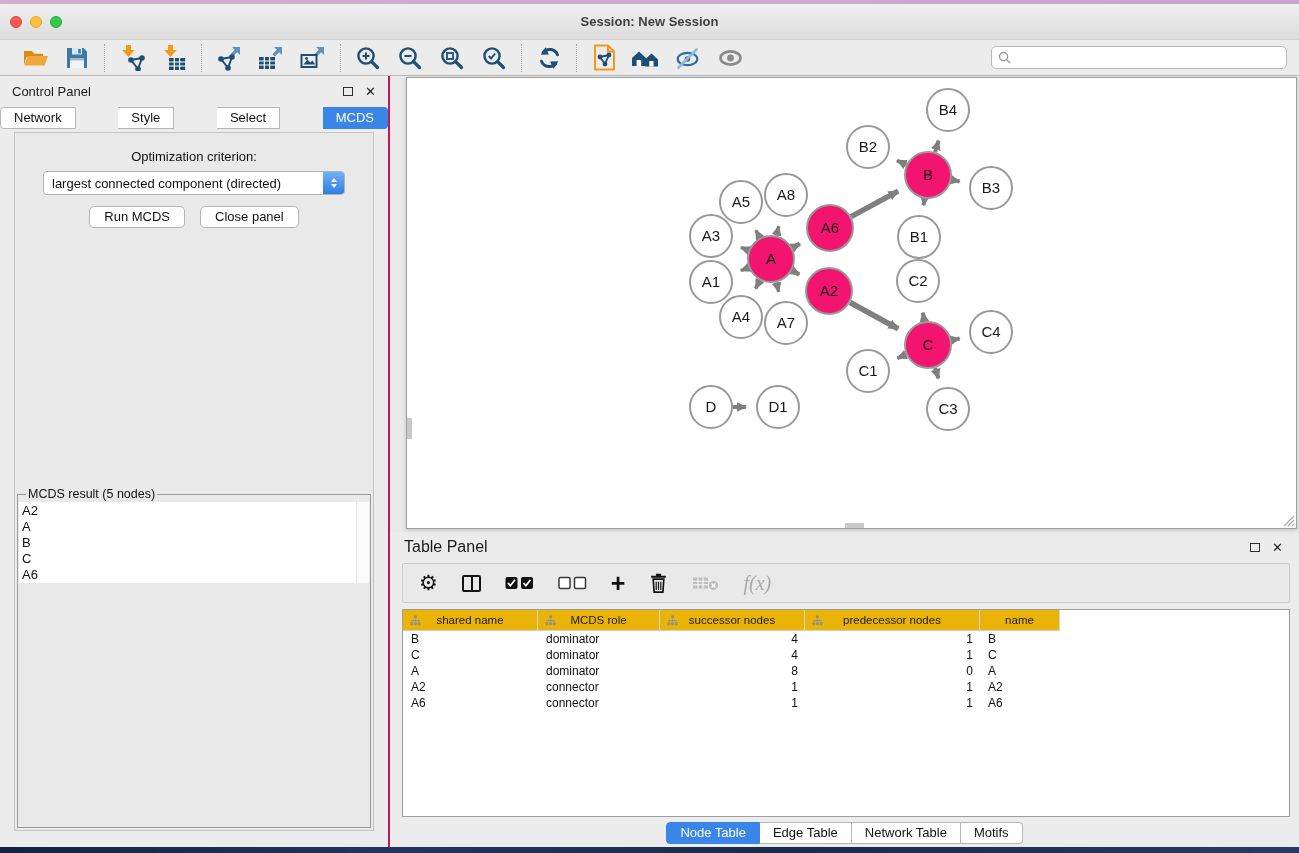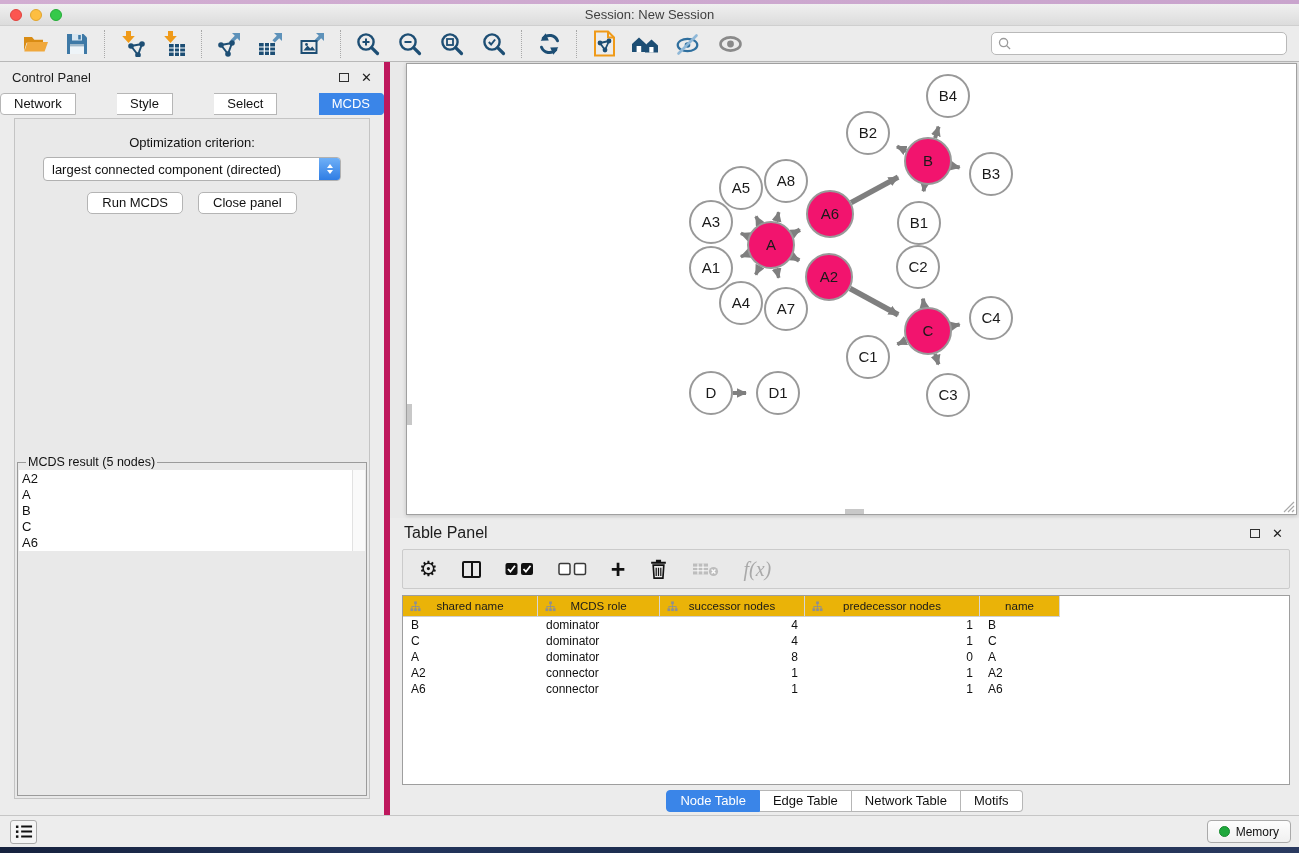--- a/index.html
+++ b/index.html
@@ -5,22 +5,22 @@
   * { margin:0; padding:0; box-sizing:border-box; }
   html,body { width:1299px; height:853px; overflow:hidden; }
   body { font-family:"Liberation Sans","DejaVu Sans",sans-serif; background:#ececec; }
   .screen { position:relative; width:1299px; height:853px; display:flex; flex-direction:column; }
 
   
   .desk-top { height:4px; background:linear-gradient(90deg,#d2aed2,#c9a4cd); }
   .desk-bottom { height:6px; background:linear-gradient(90deg,#16223e,#23355c 30%,#1a2a4a 60%,#2a3a60); }
 
   
-  .titlebar { height:22px; background:linear-gradient(#f0f0f0,#dcdcdc); position:relative;
-              display:flex; align-items:center; border-bottom:1px solid #cfcfcf; }
+  .titlebar { height:36px; background:linear-gradient(#f0f0f0,#dcdcdc); position:relative;
+              display:flex; align-items:center; border-bottom:1px solid #cfcfcf;font-weight:bold; }
   .lights { display:flex; gap:8px; margin-left:10px; }
   .light { width:12px; height:12px; border-radius:50%; }
   .light.red { background:#fc5650; border:1px solid #e0443e; }
   .light.yellow { background:#fdbe41; border:1px solid #e0a52f; }
   .light.green { background:#35c94a; border:1px solid #25ab38; }
   .win-title { position:absolute; left:0; right:0; text-align:center; font-size:13px; color:#3f3f3f; }
 
   
   .toolbar { height:36px; background:#ececec; border-bottom:1px solid #b8b8b8;
              display:flex; align-items:center; padding:0 8px; }
@@ -31,21 +31,21 @@
   .tb-btn svg { display:block; }
   .tb-spacer { flex:1; }
   .searchbox { width:296px; height:23px; background:#fff; border:1px solid #b9b9b9; border-radius:5px;
                display:flex; align-items:center; padding:0 6px; margin-right:4px; }
   .searchbox input { border:none; outline:none; flex:1; font-size:12px; background:transparent; margin-left:4px; }
 
   
   .main { flex:1; display:flex; min-height:0; background:#e9e9e9; }
 
   
-  .control-panel { width:390px; background:#ececec; display:flex; flex-direction:column; border-right:6px solid #be185d; }
+  .control-panel { width:390px; background:#ececec; display:flex; flex-direction:column; border-right:2px solid #be185d; }
   .panel-head { height:31px; display:flex; align-items:center; padding:0 12px; }
   .panel-head .ph-title { font-size:13px; color:#1c1c1c; flex:1; }
   .ph-btns { display:flex; align-items:center; gap:12px; }
   .float-glyph { width:10px; height:9px; border:1.5px solid #2e2e2e; display:inline-block; }
   .close-glyph { font-size:13px; font-weight:bold; color:#1c1c1c; line-height:1; }
 
   .seg-tabs { display:flex; justify-content:space-between; }
   .seg-tab { font-size:13px; color:#111; background:#fff; border:1px solid #b6b6b6; border-left:none;
              padding:2px 13px 3px; cursor:pointer; }
   .seg-tab:first-child { border-left:1px solid #b6b6b6; border-radius:4px 0 0 4px; }
@@ -616,34 +616,15 @@
         <div class="tp-tabs" id="tp-tabs">
             <span class="seg-tab active">Node Table</span>
             <span class="seg-tab">Edge Table</span>
             <span class="seg-tab">Network Table</span>
             <span class="seg-tab">Motifs</span>
           </div>
       </div>
     </div>
   </div>
 
-  <div class="statusbar">
-    <button class="list-btn">
-      <svg width="18" height="15" viewBox="0 0 19 15">
-        <g stroke="#111" stroke-width="2.2">
-            <path d="M6.5 2.3h11.5M6.5 7.5h11.5M6.5 12.7h11.5"></path>
-          </g>
-        <g fill="#111">
-            <rect x="1" y="1.2" width="2.6" height="2.6"></rect>
-            <rect x="1" y="6.4" width="2.6" height="2.6"></rect>
-            <rect x="1" y="11.6" width="2.6" height="2.6"></rect>
-          </g>
-      </svg>
-    </button>
-    <div class="sb-spacer"></div>
-    <button class="memory-btn">
-      <span class="mem-dot"></span>
-      <span>Memory</span>
-    </button>
-  </div>
 
   <div class="desk-bottom"></div>
 </div>
 
 </body></html>

